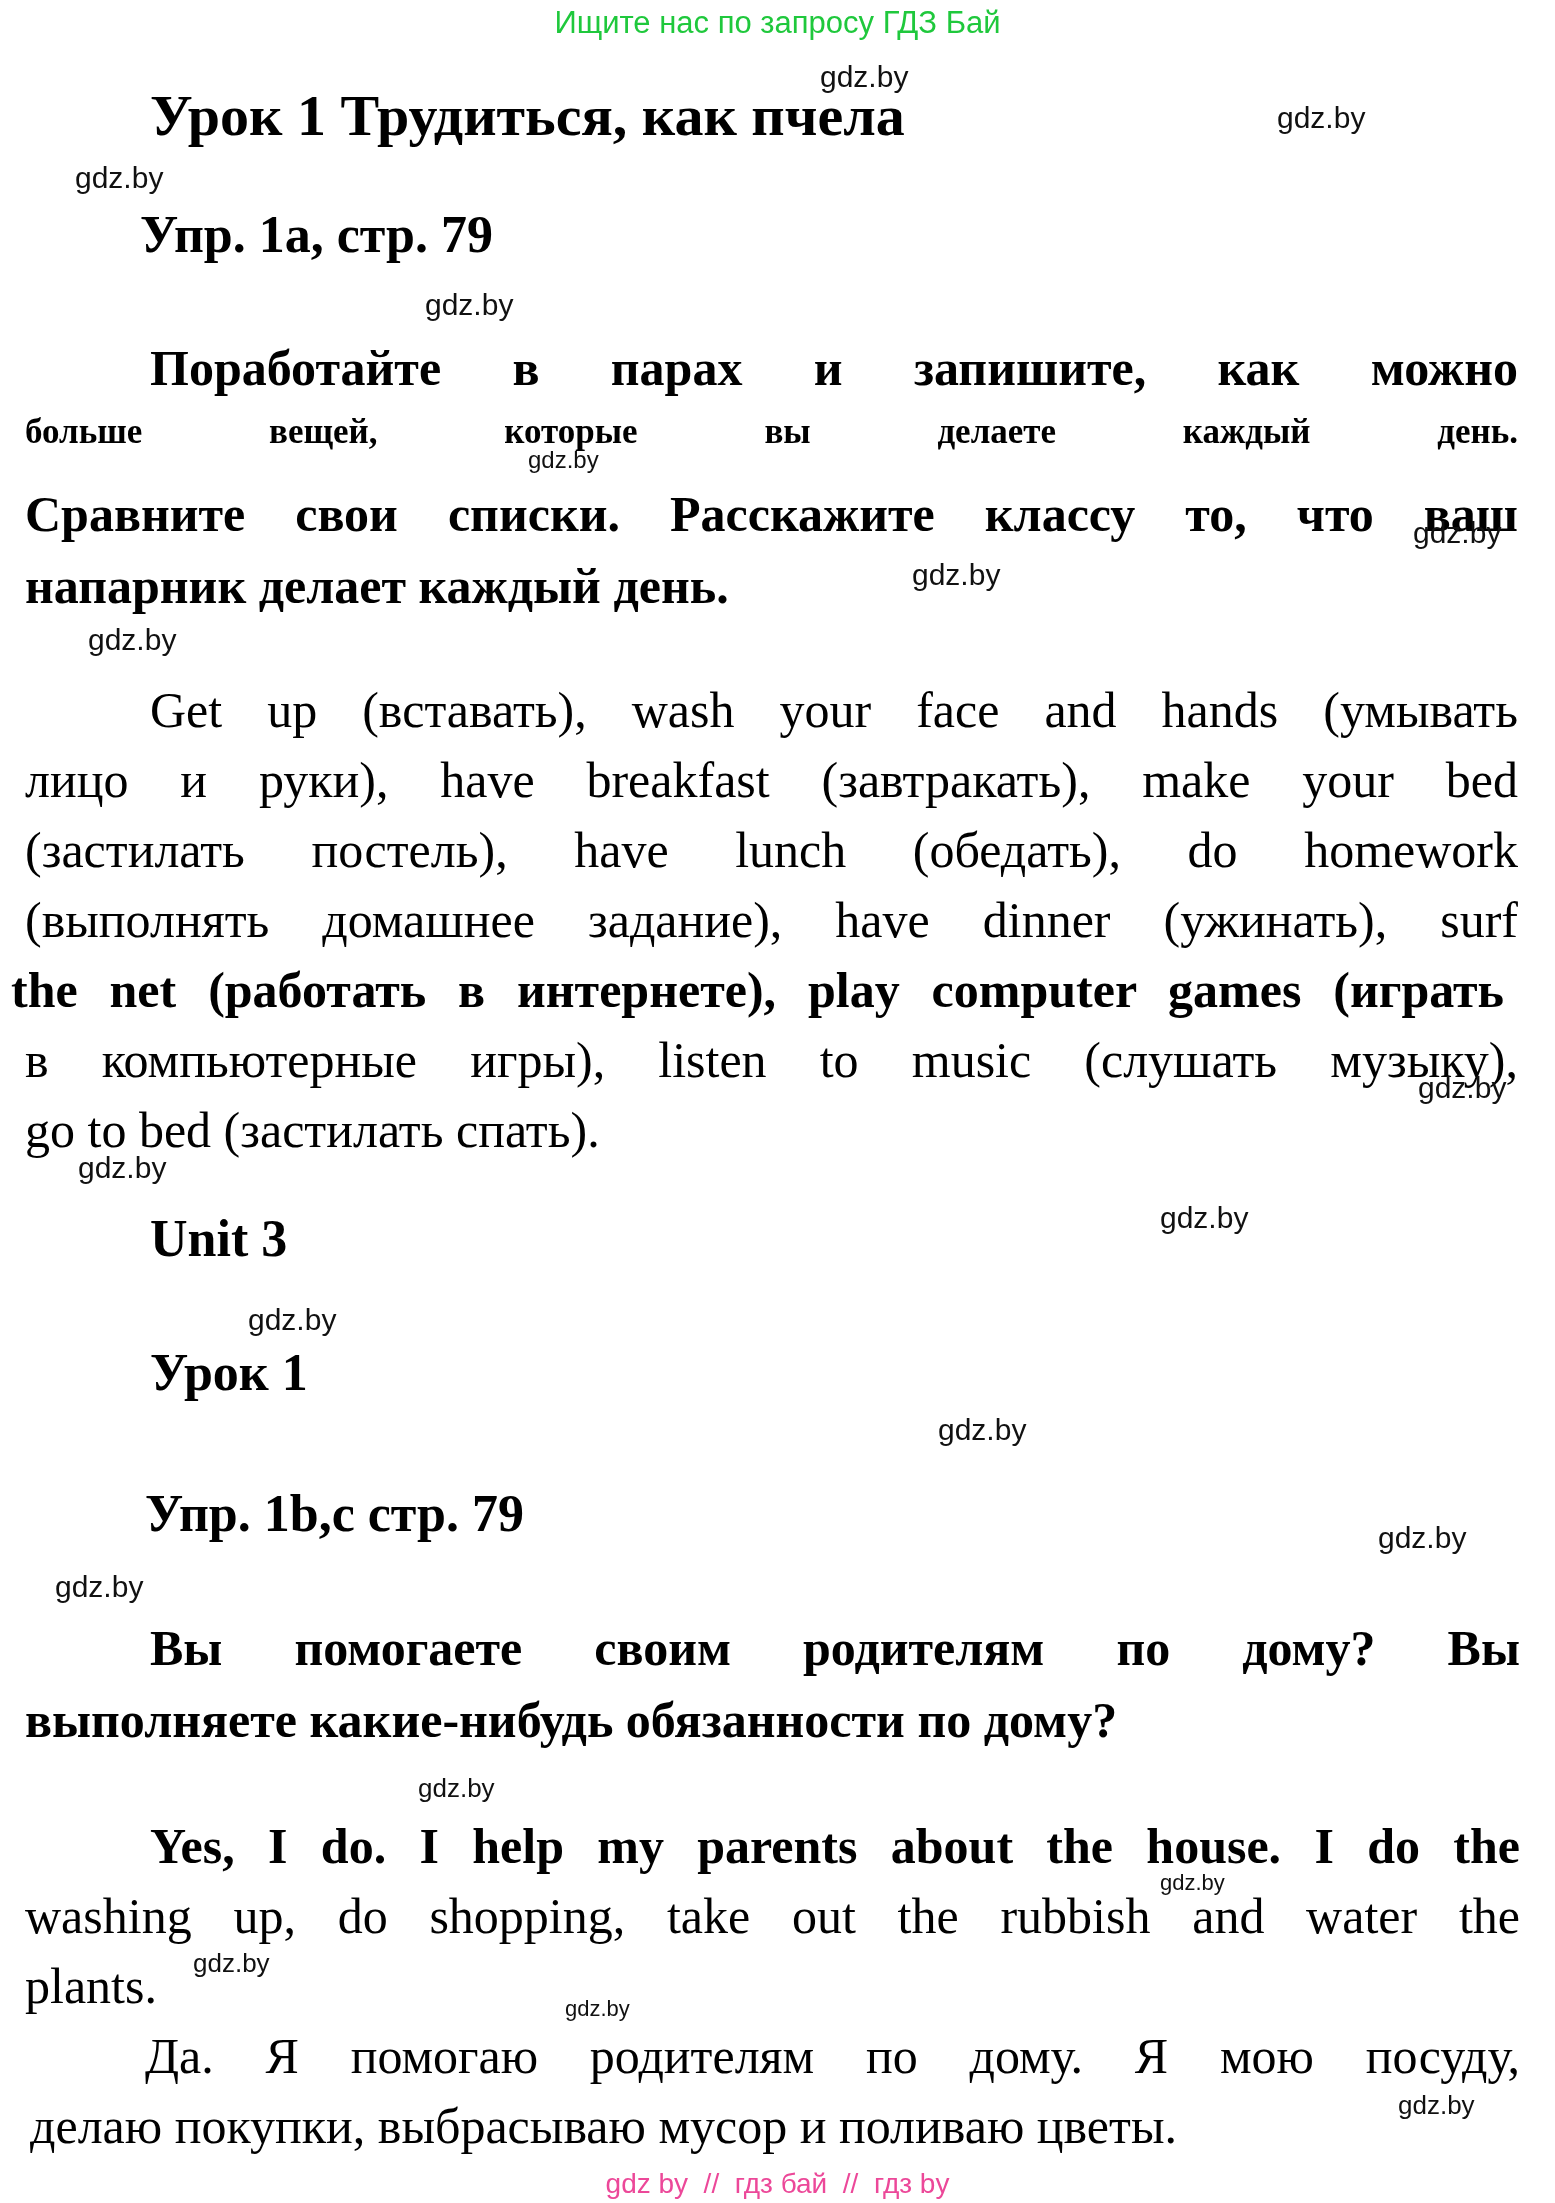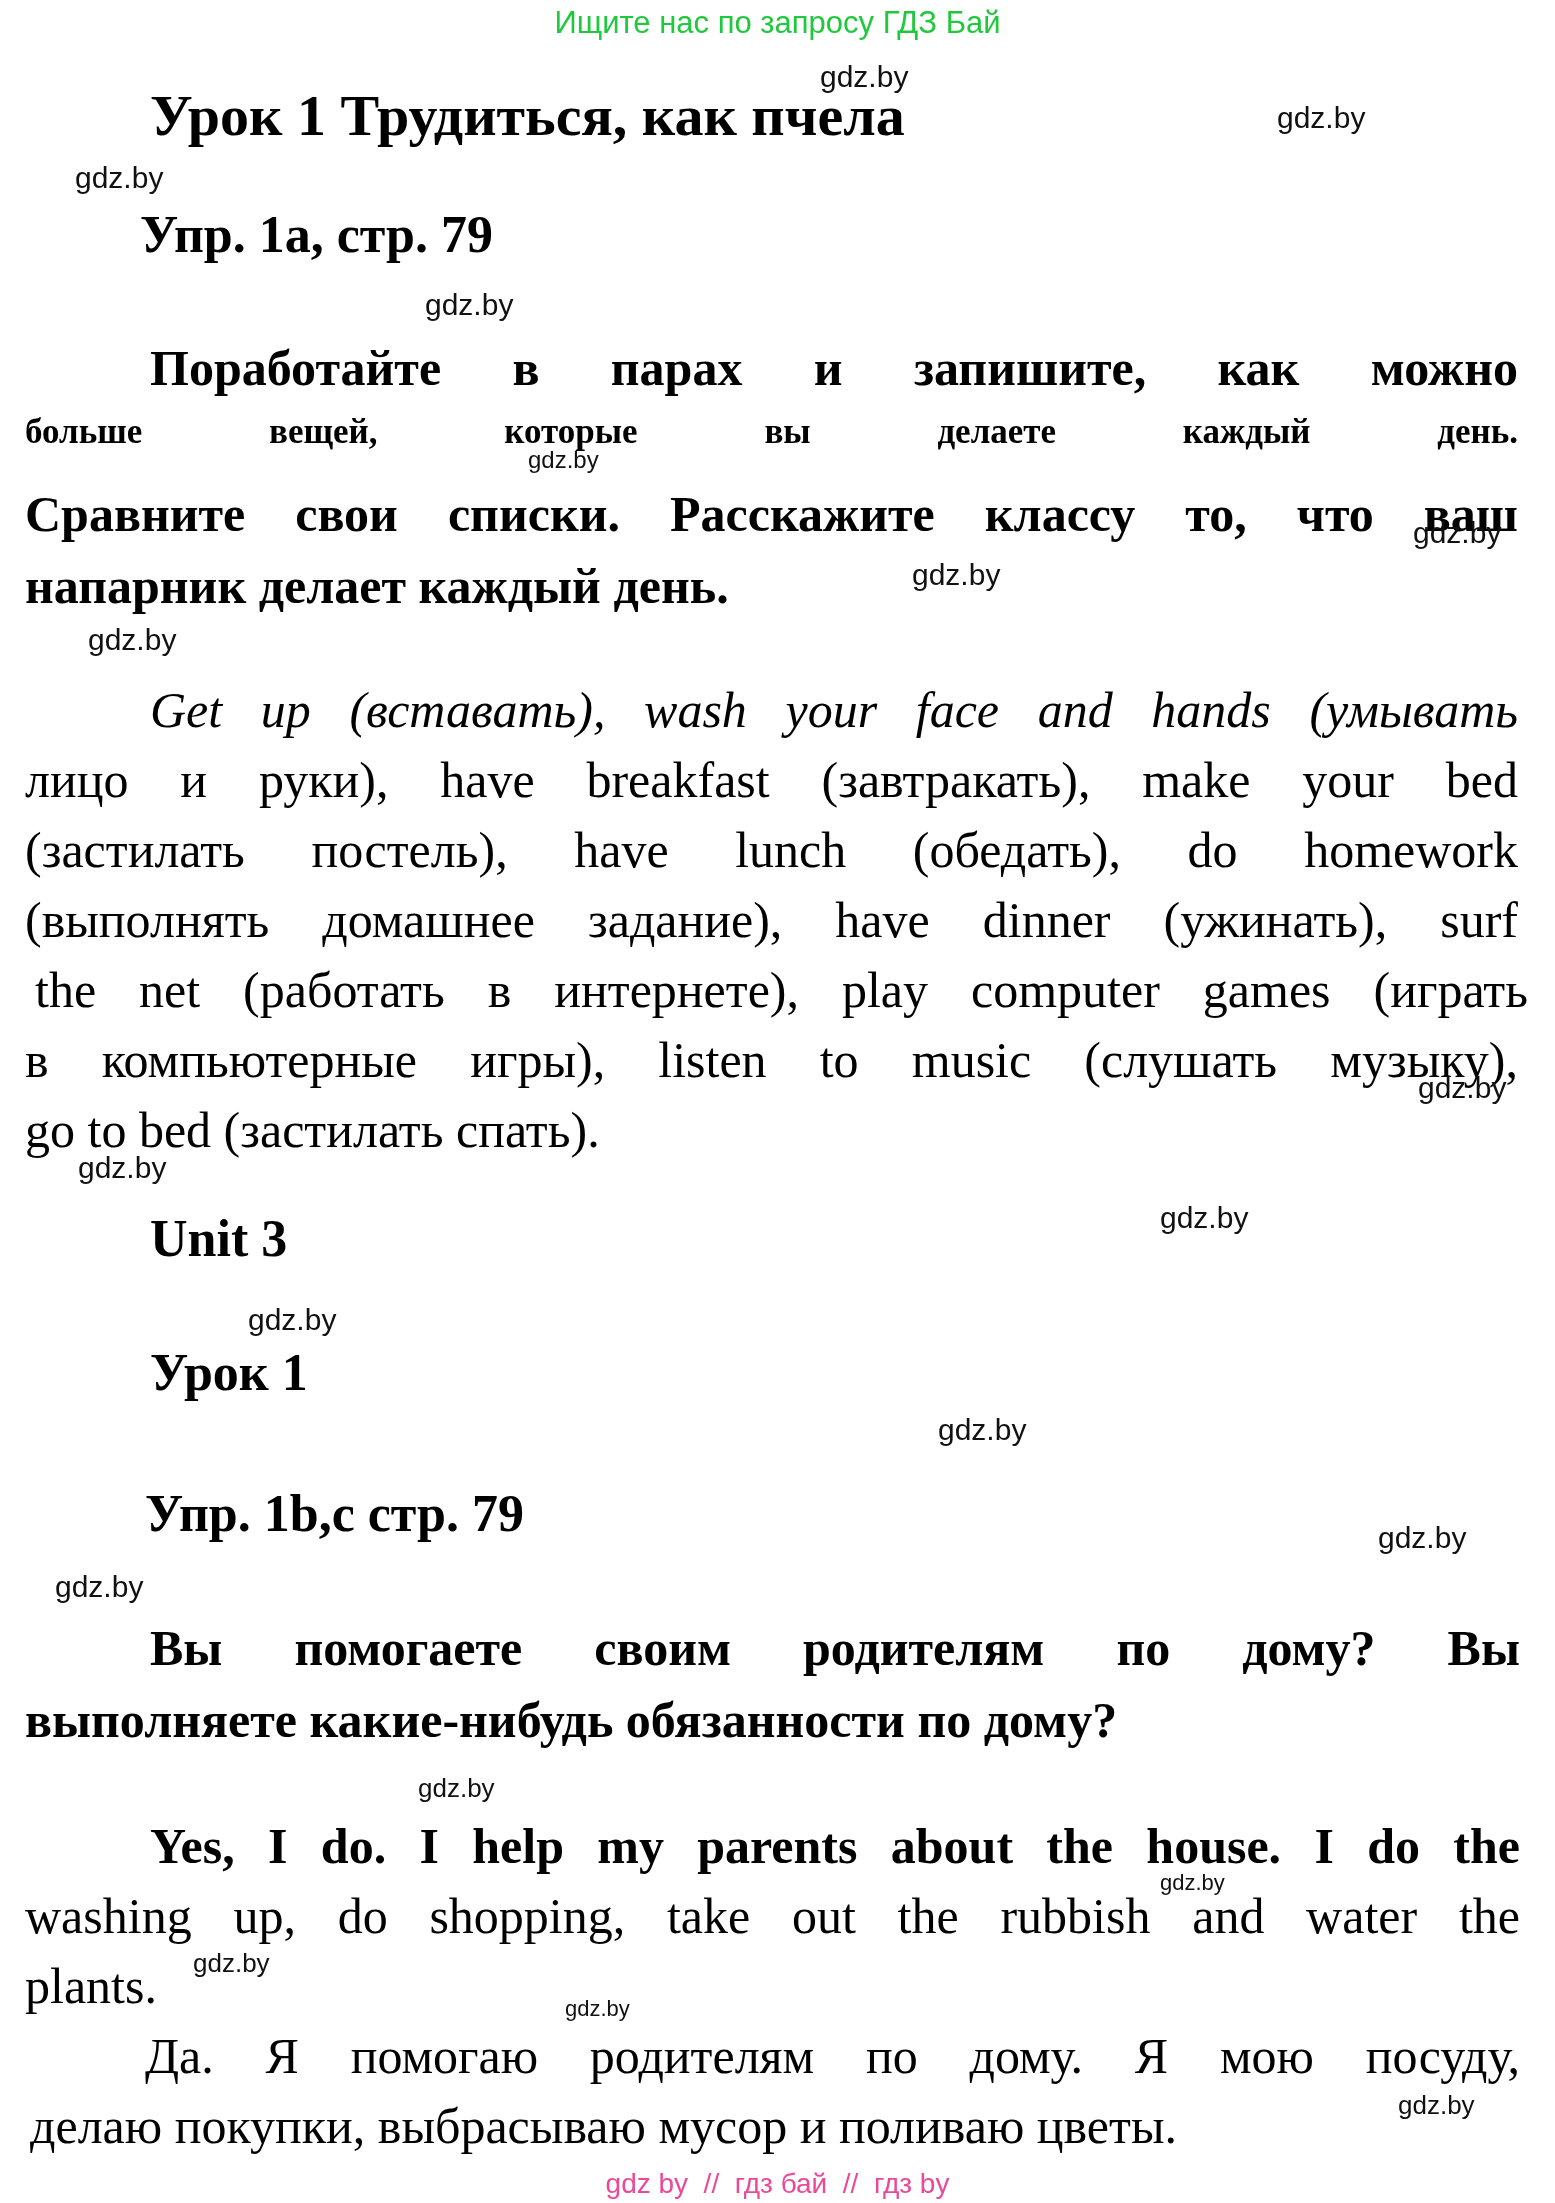--- a/index.html
+++ b/index.html
@@ -50,25 +50,25 @@
       <div class="heading" style="left: 140px; top: 208px; font-size: 52px;">Упр. 1а, стр. 79</div>
       <div class="heading" style="left: 150px; top: 1212px; font-size: 52px;">Unit 3</div>
       <div class="heading" style="left: 150px; top: 1346px; font-size: 52px;">Урок 1</div>
       <div class="heading" style="left: 145px; top: 1487px; font-size: 52px;">Упр. 1b,c стр. 79</div>
     </div>
   <div id="paragraphs-layer">
       <div class="tline just" style="left: 150px; top: 340px; width: 1368px; font-size: 50px; font-weight: bold;">Поработайте в парах и запишите, как можно</div>
       <div class="tline just" style="left: 25px; top: 412px; width: 1493px; font-size: 35px; font-weight: bold;">больше вещей, которые вы делаете каждый день.</div>
       <div class="tline just" style="left: 25px; top: 486px; width: 1493px; font-size: 50px; font-weight: bold;">Сравните свои списки. Расскажите классу то, что ваш</div>
       <div class="tline left" style="left: 25px; top: 558px; width: 1493px; font-size: 50px; font-weight: bold;">напарник делает каждый день.</div>
-      <div class="tline just" style="left: 150px; top: 682px; width: 1368px; font-size: 50px; font-weight: normal; font-style: italic;">Get up (вставать), wash your face and hands (умывать</div>
+      <div class="tline just" style="left: 150px; top: 682px; width: 1368px; font-size: 50px; font-weight: normal;">Get up (вставать), wash your face and hands (умывать</div>
       <div class="tline just" style="left: 25px; top: 752px; width: 1493px; font-size: 50px; font-weight: normal;">лицо и руки), have breakfast (завтракать), make your bed</div>
       <div class="tline just" style="left: 25px; top: 822px; width: 1493px; font-size: 50px; font-weight: normal;">(застилать постель), have lunch (обедать), do homework</div>
       <div class="tline just" style="left: 25px; top: 892px; width: 1493px; font-size: 50px; font-weight: normal;">(выполнять домашнее задание), have dinner (ужинать), surf</div>
-      <div class="tline just" style="left: 35px; top: 962px; width: 1493px; font-size: 50px; font-weight: normal;">the net (работать в интернете), play computer games (играть</div>
+      <div class="tline just" style="left: 11px; top: 962px; width: 1493px; font-size: 50px; font-weight: bold;">the net (работать в интернете), play computer games (играть</div>
       <div class="tline just" style="left: 25px; top: 1032px; width: 1493px; font-size: 50px; font-weight: normal;">в компьютерные игры), listen to music (слушать музыку),</div>
       <div class="tline left" style="left: 25px; top: 1102px; width: 1493px; font-size: 50px; font-weight: normal;">go to bed (застилать спать).</div>
       <div class="tline just" style="left: 150px; top: 1620px; width: 1370px; font-size: 50px; font-weight: bold;">Вы помогаете своим родителям по дому? Вы</div>
       <div class="tline left" style="left: 25px; top: 1692px; width: 1495px; font-size: 50px; font-weight: bold;">выполняете какие-нибудь обязанности по дому?</div>
       <div class="tline just" style="left: 150px; top: 1818px; width: 1370px; font-size: 50px; font-weight: bold;">Yes, I do. I help my parents about the house. I do the</div>
       <div class="tline just" style="left: 25px; top: 1888px; width: 1495px; font-size: 50px; font-weight: normal;">washing up, do shopping, take out the rubbish and water the</div>
       <div class="tline left" style="left: 25px; top: 1958px; width: 1495px; font-size: 50px; font-weight: normal;">plants.</div>
       <div class="tline just" style="left: 145px; top: 2028px; width: 1375px; font-size: 50px; font-weight: normal;">Да. Я помогаю родителям по дому. Я мою посуду,</div>
       <div class="tline left" style="left: 30px; top: 2098px; width: 1490px; font-size: 50px; font-weight: normal;">делаю покупки, выбрасываю мусор и поливаю цветы.</div>
     </div>

